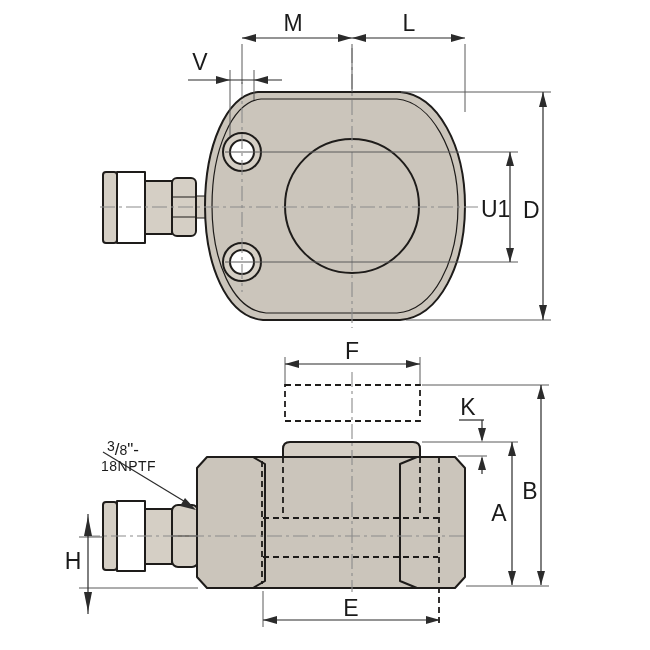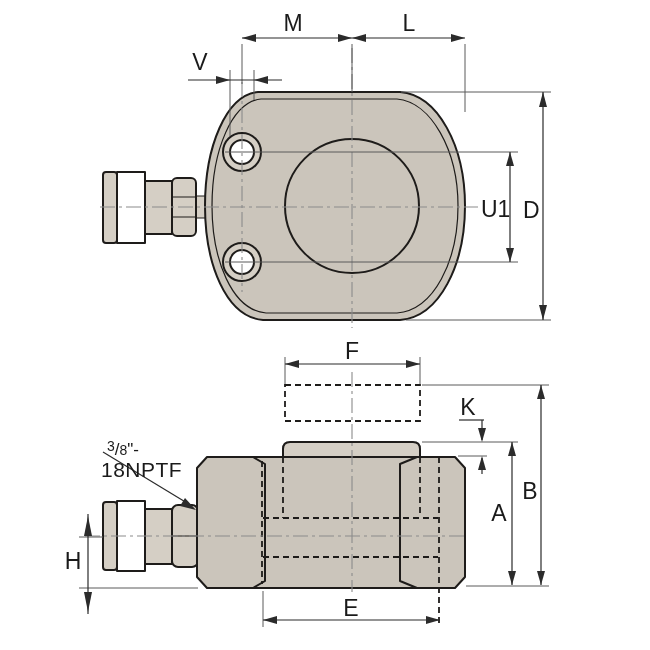--- a/index.html
+++ b/index.html
@@ -24,21 +24,21 @@
   .knurl-bg{fill:var(--knurl_fill,#ddd6c9);}
   .knurl-ln{stroke:var(--knurl_line,#b3aa97);stroke-width:0.7;}
   
   .thread-callout{
     position:absolute;left:101px;top:441px;color:var(--label_color,#1a1a1a);
     line-height:1.05;white-space:nowrap;
   }
   .tc-line1{font-size:17px;margin-left:6px;}
   .tc-num{font-size:14px;position:relative;top:-4px;}
   .tc-den{font-size:14px;}
-  .tc-line2{font-size:21px;letter-spacing:0.5px;}
+  .tc-line2{font-size:14px;letter-spacing:0.5px;}
 </style>
 </head>
 <body>
 
 <div id="stage">
   <svg width="650" height="650" viewBox="0 0 650 650">
     <defs>
       <pattern id="knurl" patternUnits="userSpaceOnUse" width="5" height="5">
         <rect class="knurl-bg" x="0" y="0" width="5" height="5"></rect>
         <path class="knurl-ln" d="M0,5 L5,0 M0,0 L5,5"></path>

